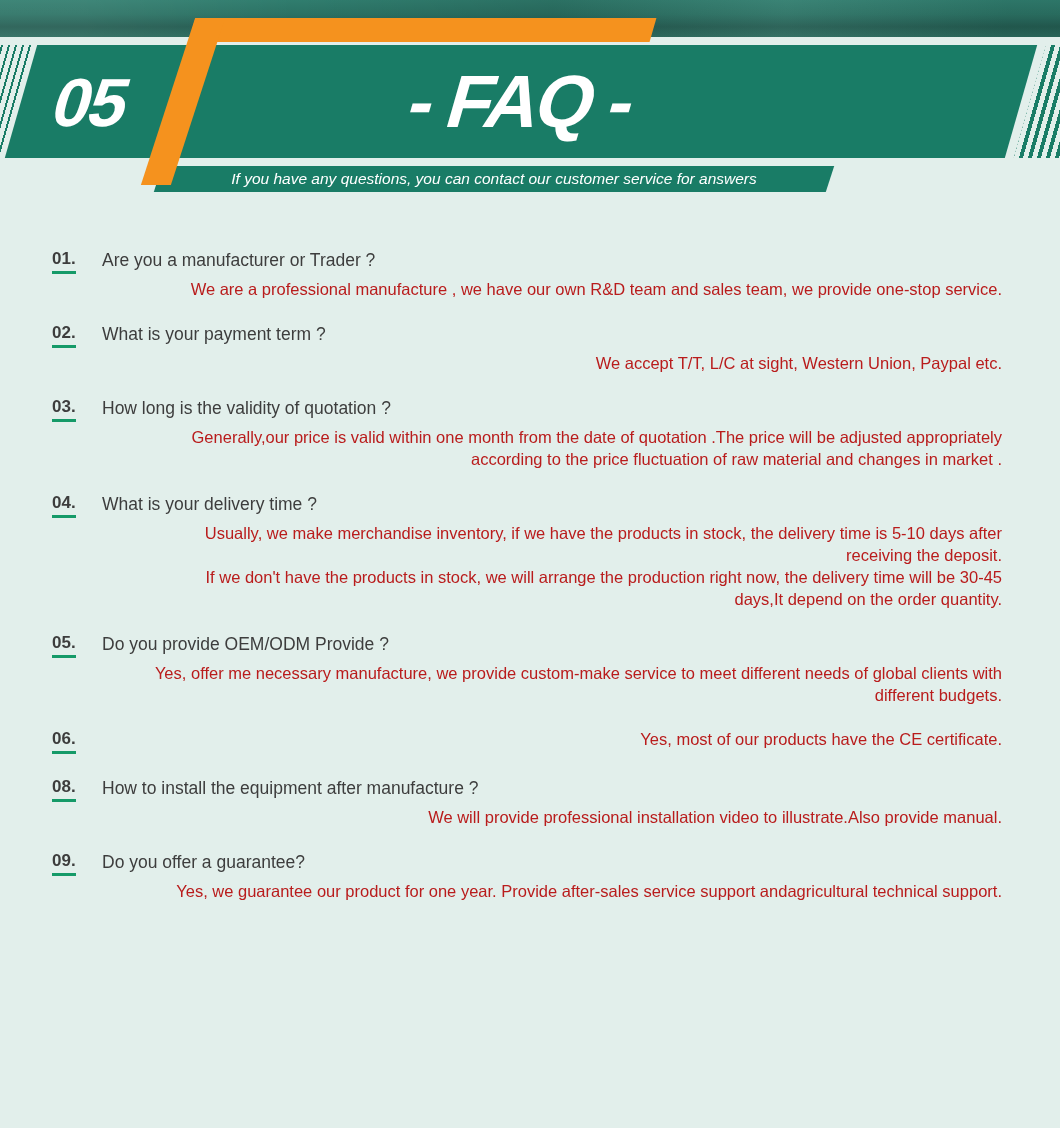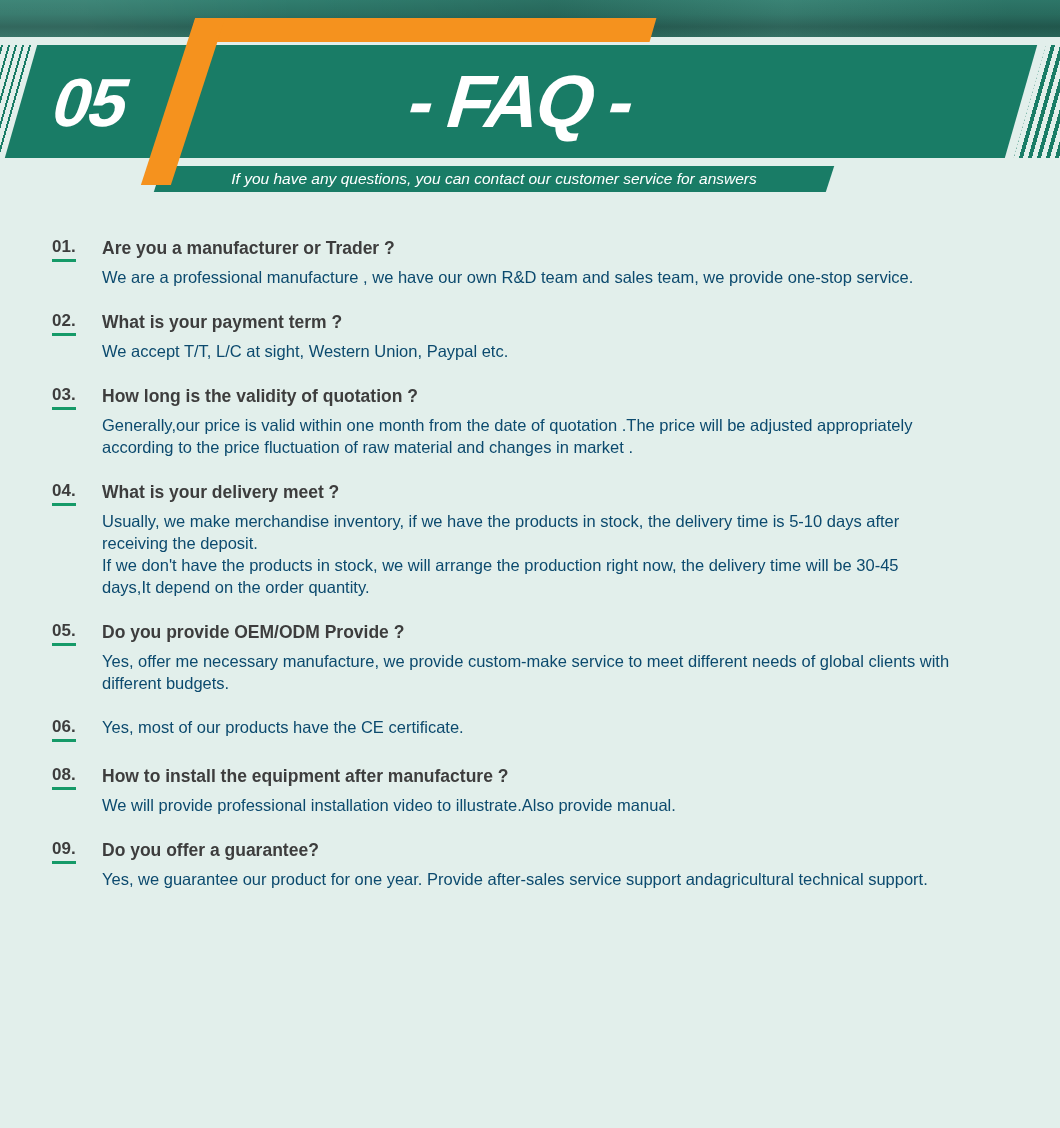--- a/index.html
+++ b/index.html
@@ -52,33 +52,33 @@
   .substrip{
     position:absolute;left:158px;top:166px;width:672px;height:26px;
     background:#197c66;transform:skewX(-18deg);z-index:3;
   }
   .substrip-inner{
     transform:skewX(18deg);
     width:100%;height:26px;line-height:26px;text-align:center;
     color:#ffffff;font-style:italic;font-size:15.5px;
   }
   
-  .faq-list{position:absolute;left:52px;top:236px;width:960px;}
+  .faq-list{position:absolute;left:52px;top:248px;width:960px;}
   .faq-item{display:flex;gap:14px;margin-bottom:22px;}
   .faq-num-col{width:36px;flex:0 0 36px;}
   .faq-num{
     display:inline-block;font-weight:bold;font-size:17px;color:#3d3d3d;
     line-height:22px;border-bottom:3px solid #159a68;padding-bottom:1px;
   }
   .faq-body{flex:1;}
   .faq-q{
-    font-size:17.5px;font-weight:bold;color:#3d3d3d;line-height:24px;margin-bottom:6px;
+    font-size:17.5px;font-weight:normal;color:#3d3d3d;line-height:24px;margin-bottom:6px;
   }
   .faq-a{
-    font-size:16.5px;color:#0c4a6e;line-height:22px;max-width:900px;white-space:pre-line;
+    font-size:16.5px;color:#b91c1c;line-height:22px;max-width:900px;white-space:pre-line;text-align:right;
   }
 </style>
 </head>
 <body>
 
 <div class="header">
   <div class="photo-strip"></div>
   <div class="stripes-left"></div>
   <div class="stripes-right"></div>
   <div class="band">
@@ -115,21 +115,21 @@
     <div class="faq-body">
       <div class="faq-q">How long is the validity of quotation ?</div>
       <div class="faq-a">Generally,our price is valid within one month from the date of quotation .The price will be adjusted appropriately
 according to the price fluctuation of raw material and changes in market .</div>
     </div>
   </div>
 
   <div class="faq-item">
     <div class="faq-num-col"><span class="faq-num">04.</span></div>
     <div class="faq-body">
-      <div class="faq-q">What is your delivery meet ?</div>
+      <div class="faq-q">What is your delivery time ?</div>
       <div class="faq-a">Usually, we make merchandise inventory, if we have the products in stock, the delivery time is 5-10 days after
 receiving the deposit.
 If we don't have the products in stock, we will arrange the production right now, the delivery time will be 30-45
 days,It depend on the order quantity.</div>
     </div>
   </div>
 
   <div class="faq-item">
     <div class="faq-num-col"><span class="faq-num">05.</span></div>
     <div class="faq-body">

